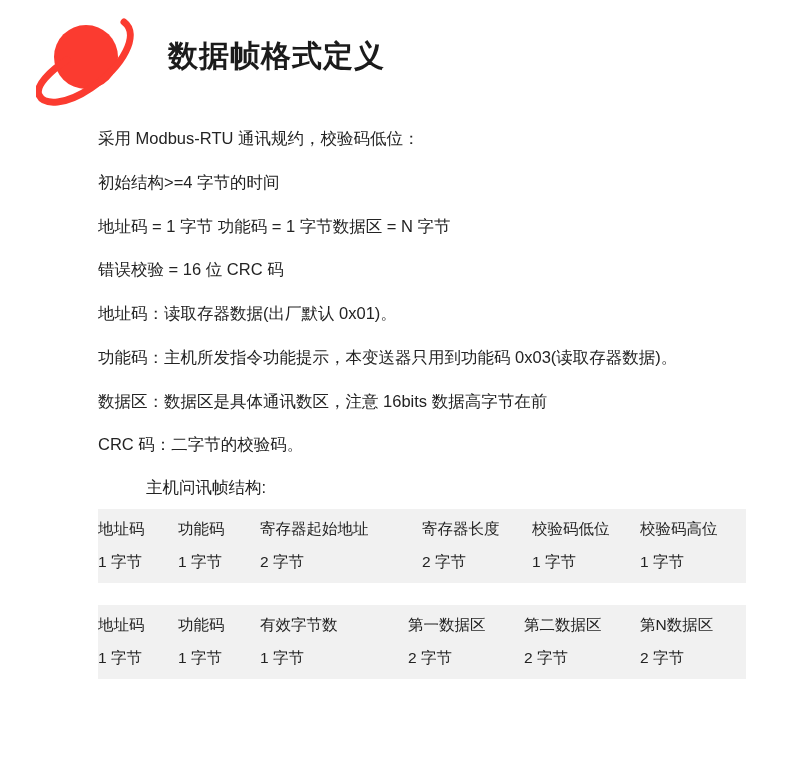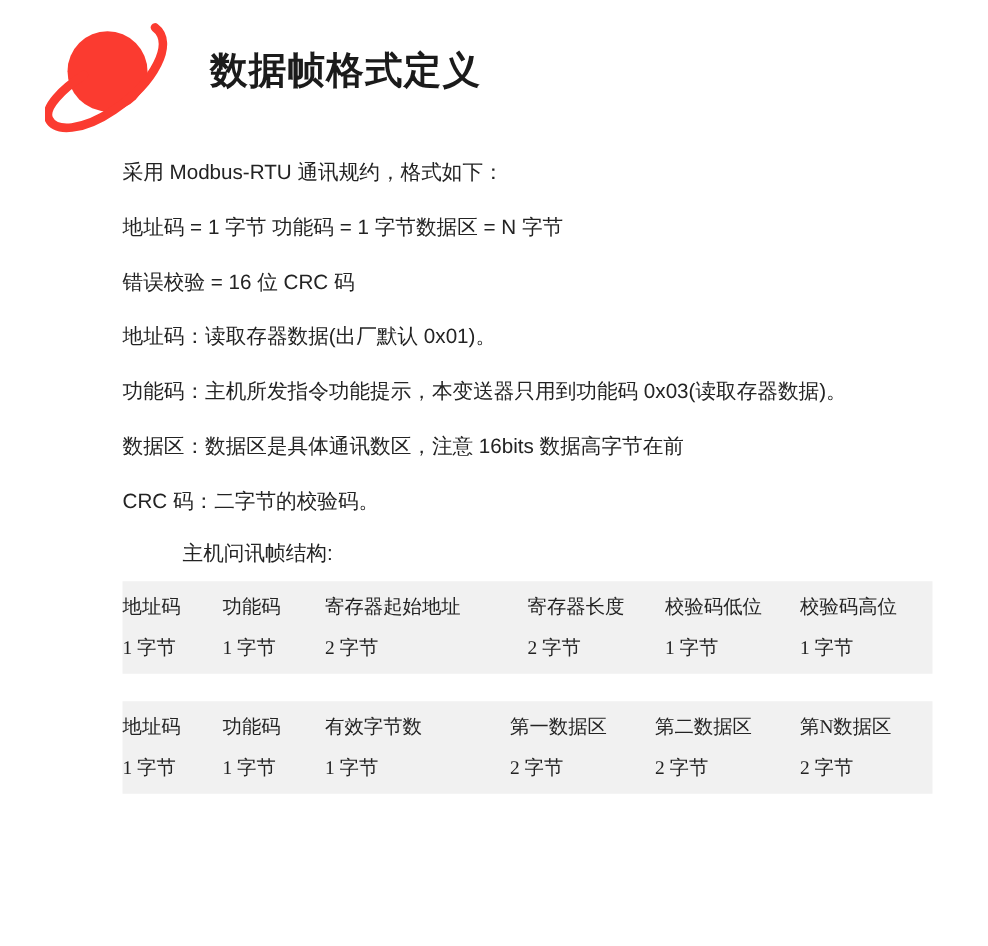--- a/index.html
+++ b/index.html
@@ -87,21 +87,20 @@
     white-space: nowrap;
   }
   .frame-table tr.head td {
     padding-top: 4px;
   }
   .frame-table tr.sub td {
     padding-bottom: 4px;
   }
   .cell-pad {
     padding-left: 10px;
-    font-family: Liberation Serif, serif;
   }
 
   
   .t1 col.c1 { width: 80px; }
   .t1 col.c2 { width: 82px; }
   .t1 col.c3 { width: 162px; }
   .t1 col.c4 { width: 110px; }
   .t1 col.c5 { width: 108px; }
   .t1 col.c6 { width: 106px; }
 
@@ -123,21 +122,22 @@
       <svg width="110" height="100" viewBox="0 0 110 100" xmlns="http://www.w3.org/2000/svg">
         <ellipse cx="50" cy="49" rx="32" ry="32" fill="#fb3b30"></ellipse>
         <path d="M88 14 C104 26, 88 58, 55 80 C30 97, 8 98, 3 87 C-1 78, 14 63, 31 52" fill="none" stroke="#fb3b30" stroke-width="7" stroke-linecap="round"></path>
       </svg>
     </div>
     <div class="header-title">数据帧格式定义</div>
   </div>
 
   <div class="content">
 
-    <p class="para">采用 Modbus-RTU 通讯规约，格式如下：</p>
+    <p class="para">采用 Modbus-RTU 通讯规约，校验码低位：</p>
+    <p class="para">初始结构&gt;=4 字节的时间</p>
     <p class="para">地址码 = 1 字节 功能码 = 1 字节数据区 = N 字节</p>
     <p class="para">错误校验 = 16 位 CRC 码</p>
     <p class="para">地址码：读取存器数据(出厂默认  0x01)。</p>
     <p class="para">功能码：主机所发指令功能提示，本变送器只用到功能码 0x03(读取存器数据)。</p>
     <p class="para">数据区：数据区是具体通讯数区，注意 16bits 数据高字节在前</p>
     <p class="para tight">CRC 码：二字节的校验码。</p>
 
     <p class="para caption">主机问讯帧结构:</p>
 
     <table class="frame-table t1">

